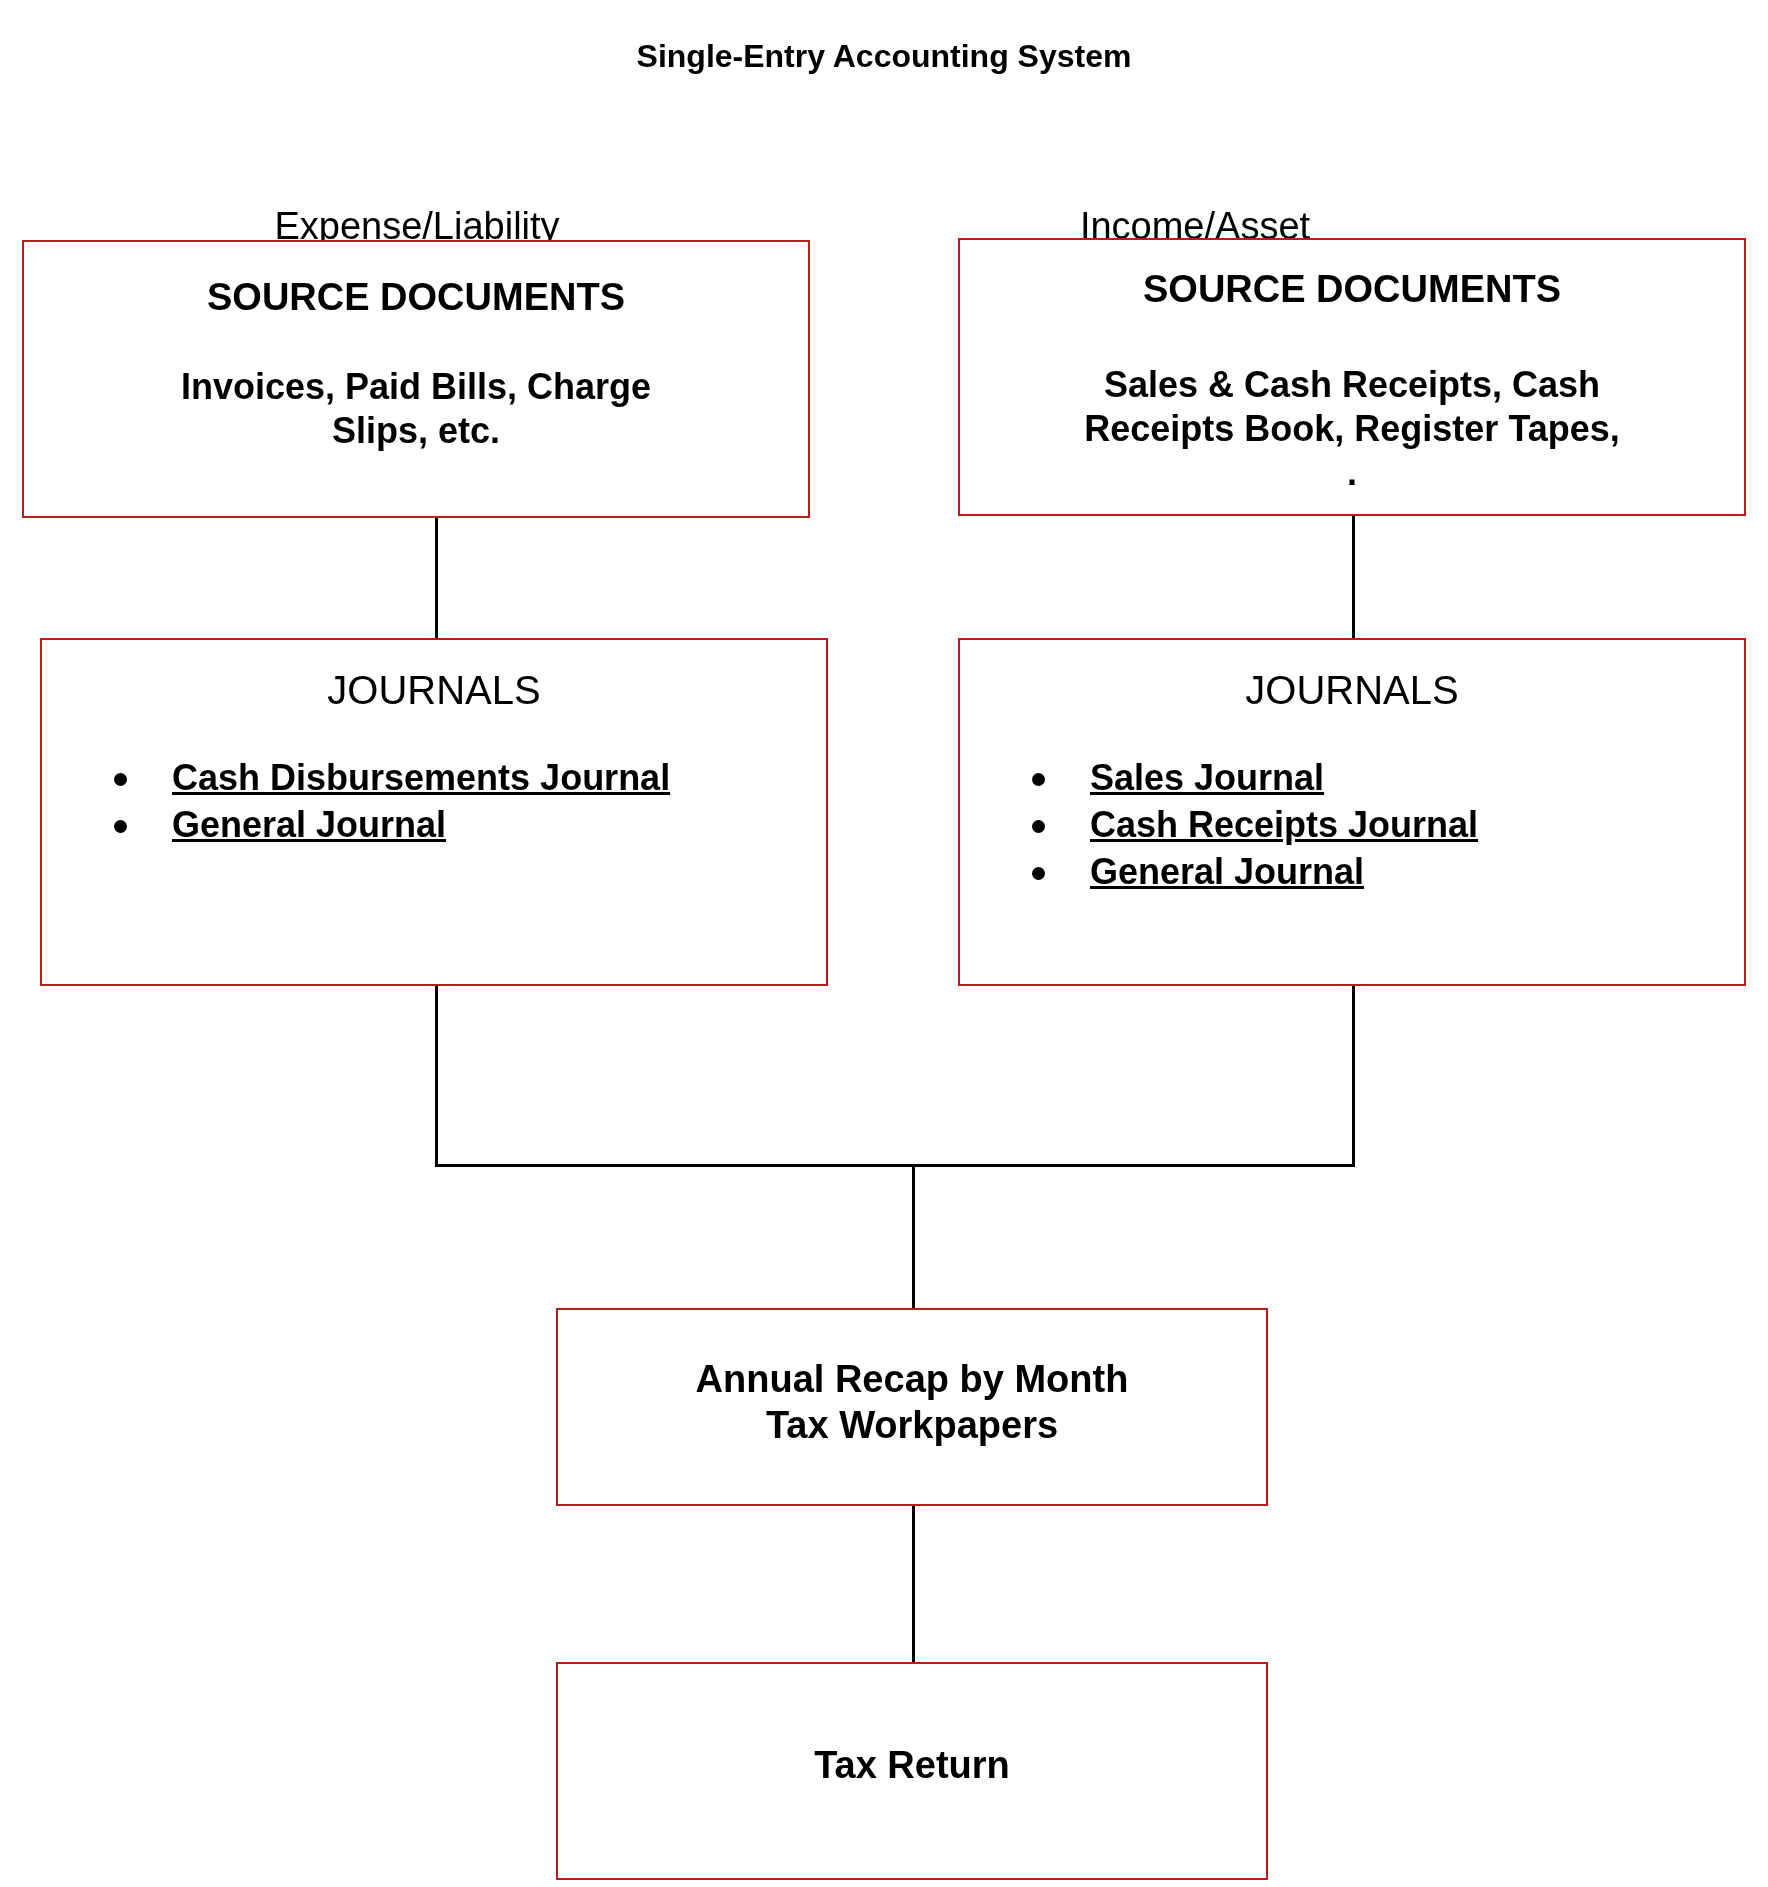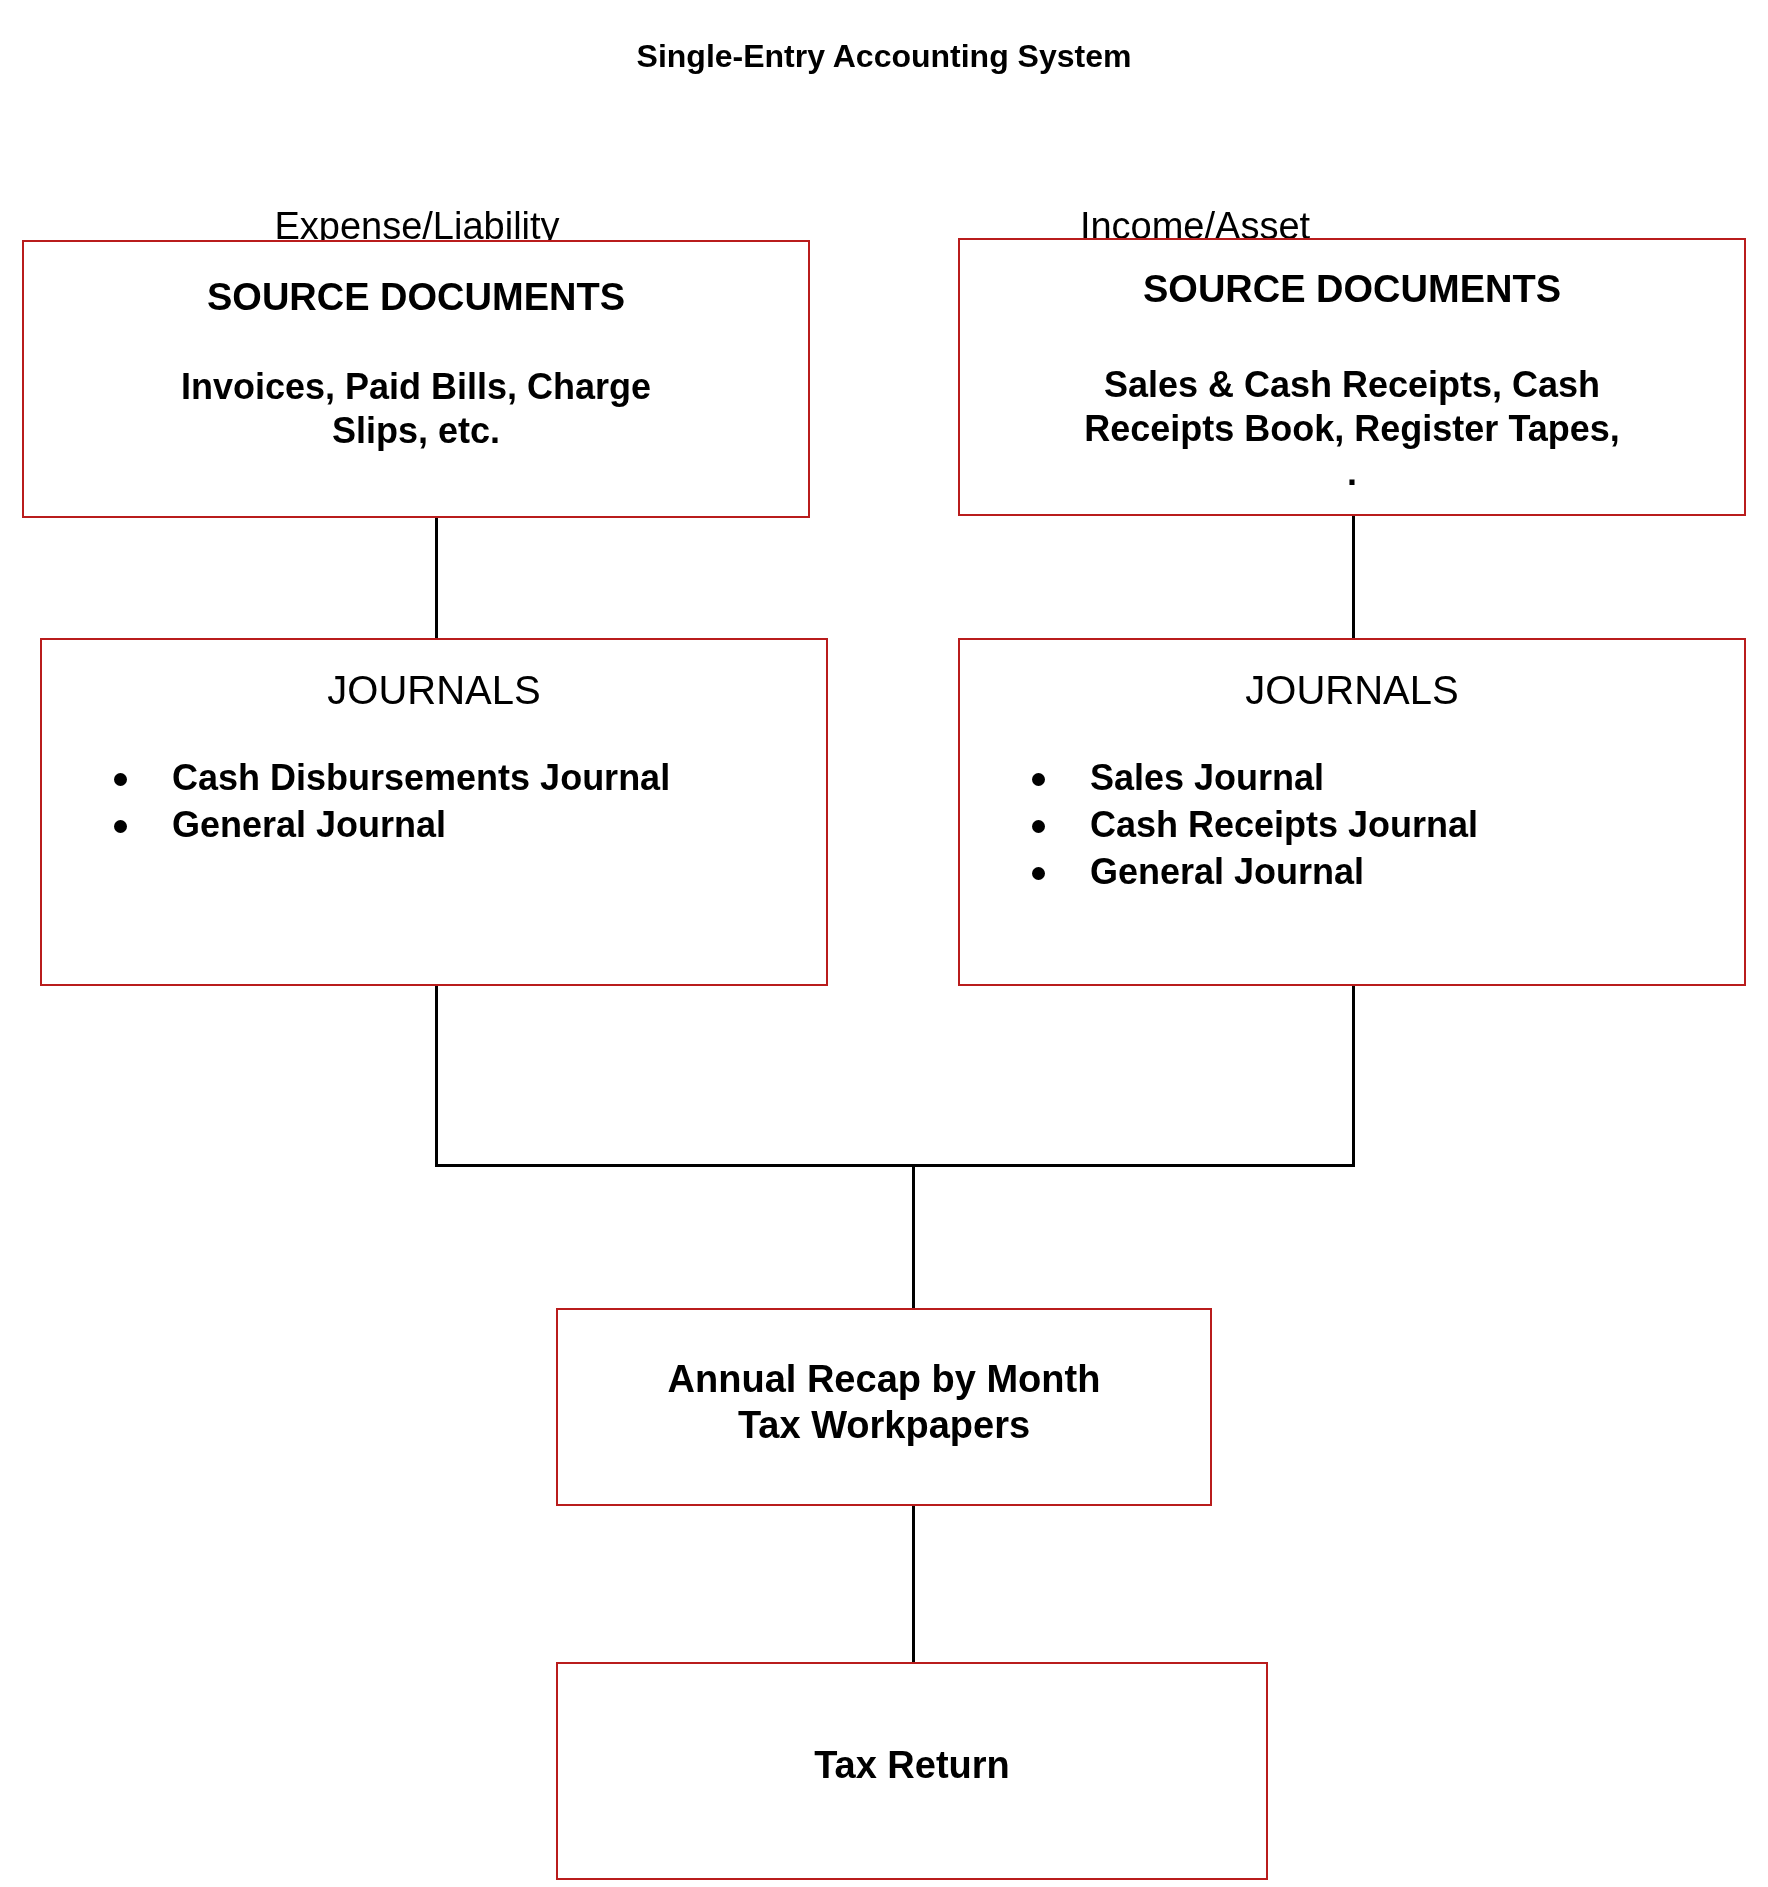--- a/index.html
+++ b/index.html
@@ -91,34 +91,35 @@
     margin: 42px 0 0 0;
     padding: 0 0 0 64px;
     font-size: 36px;
     font-weight: bold;
   }
   .bullet-list li {
     position: relative;
     padding-left: 66px;
     line-height: 1.30;
     white-space: nowrap;
+    text-decoration: underline;
   }
   .bullet-list li::before {
     content: "";
     position: absolute;
     left: 8px;
     top: 18px;
     width: 13px;
     height: 13px;
     border-radius: 50%;
     background: #000000;
   }
 
   
-  #recap-box  { left: 556px; top: 1308px; width: 656px; height: 198px; }
+  #recap-box  { left: 556px; top: 1308px; width: 712px; height: 198px; }
   #return-box { left: 556px; top: 1662px; width: 712px; height: 218px; }
 
   #recap-box .box-body  { margin-top: 46px; font-size: 38px; }
   #return-box .box-body { margin-top: 78px; font-size: 38px; text-align: center; }
 
   
   .line {
     position: absolute;
     background: #000000;
   }

